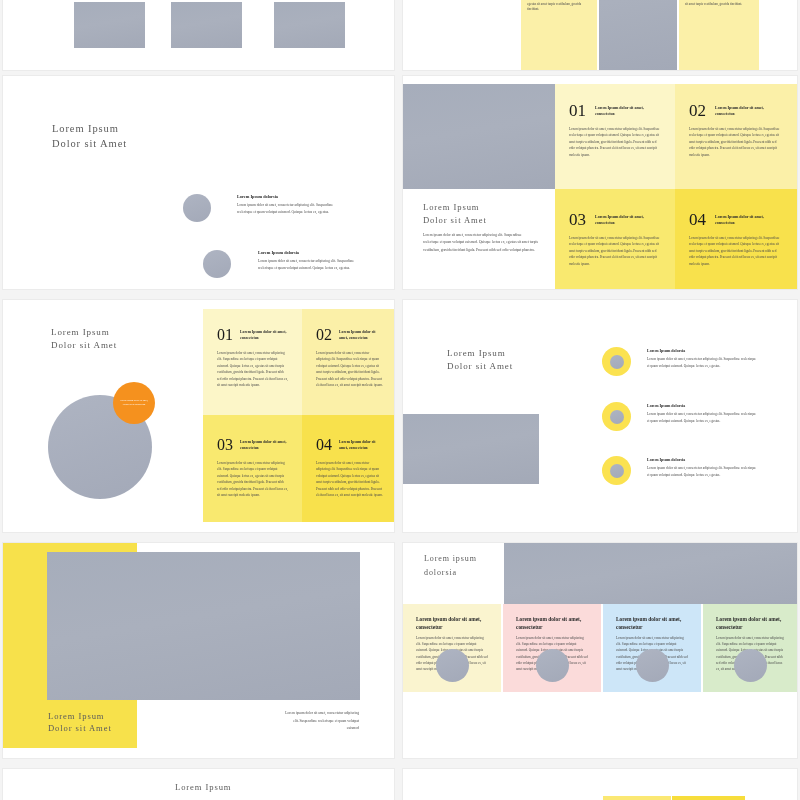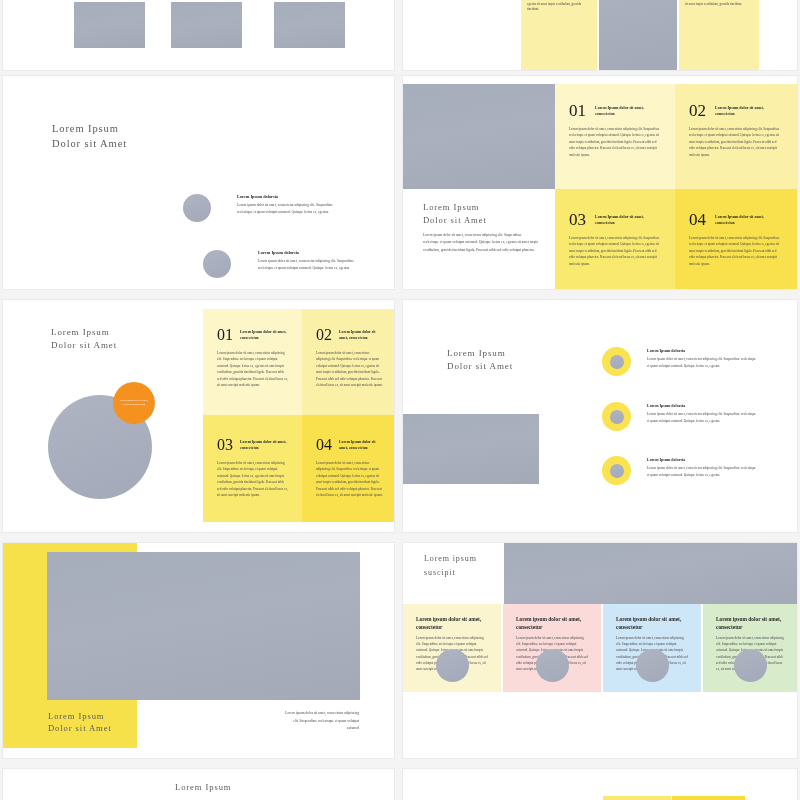--- a/index.html
+++ b/index.html
@@ -238,21 +238,21 @@
       <div>Lorem Ipsum</div>
       <div>Dolor sit Amet</div>
     </div>
     <div class="body-t micro" style="position:absolute;right:35px;top:167px;width:76px;font-size:3.6px;line-height:2.1;text-align:right;">Lorem ipsum dolor sit amet, consectetur adipiscing elit. Suspendisse scelerisque et quam volutpat euismod</div>
   </div>
 
   <div class="slide" id="s6">
     <div class="ph-img" style="position:absolute;left:101px;top:0;width:293px;height:61px;"></div>
     <div class="ttl" style="position:absolute;left:21px;top:9px;font-size:8px;line-height:1.7;">
       <div>Lorem ipsum</div>
-      <div>suscipit</div>
+      <div>dolorsia</div>
     </div>
 
     <div style="position:absolute;left:0;top:61px;width:98px;height:88px;background:#FAF4CF;padding:11px 13px;">
       <div class="sub-h micro" style="font-size:5.4px;line-height:1.55;">Lorem ipsum dolor sit amet, consectetur</div>
       <div class="body-t micro" style="font-size:3.3px;line-height:1.9;margin-top:3px;">Lorem ipsum dolor sit amet, consectetur adipiscing elit. Suspendisse scelerisque et quam volutpat euismod. Quisque lectus ex, egestas sit amet turpis vestibulum, gravida tincidunt ligula. Praesent nibh sed odio volutpat pharetra. Praesent eleifend lacus ex, sit amet suscipit molestie ipsum.</div>
       <div class="ph-circle" style="position:absolute;left:33px;bottom:10px;width:33px;height:33px;"></div>
     </div>
 
     <div style="position:absolute;left:100px;top:61px;width:98px;height:88px;background:#FBDBDA;padding:11px 13px;">
       <div class="sub-h micro" style="font-size:5.4px;line-height:1.55;">Lorem ipsum dolor sit amet, consectetur</div>

